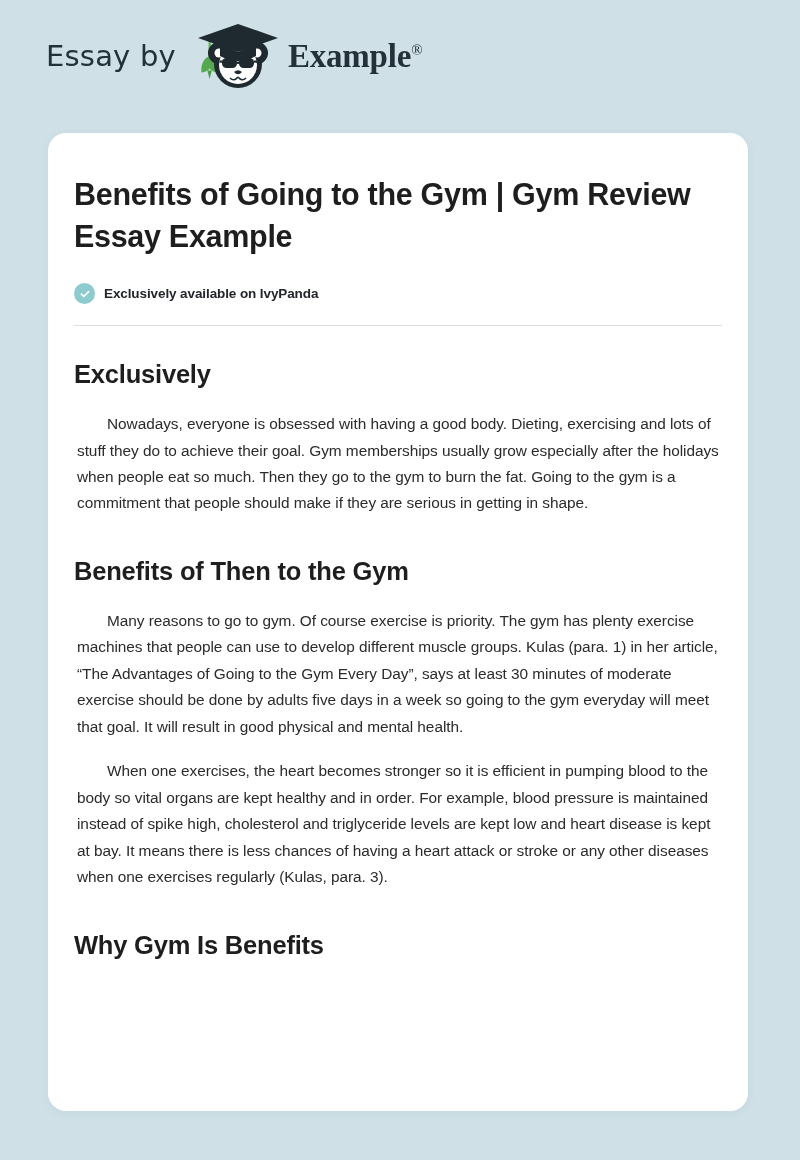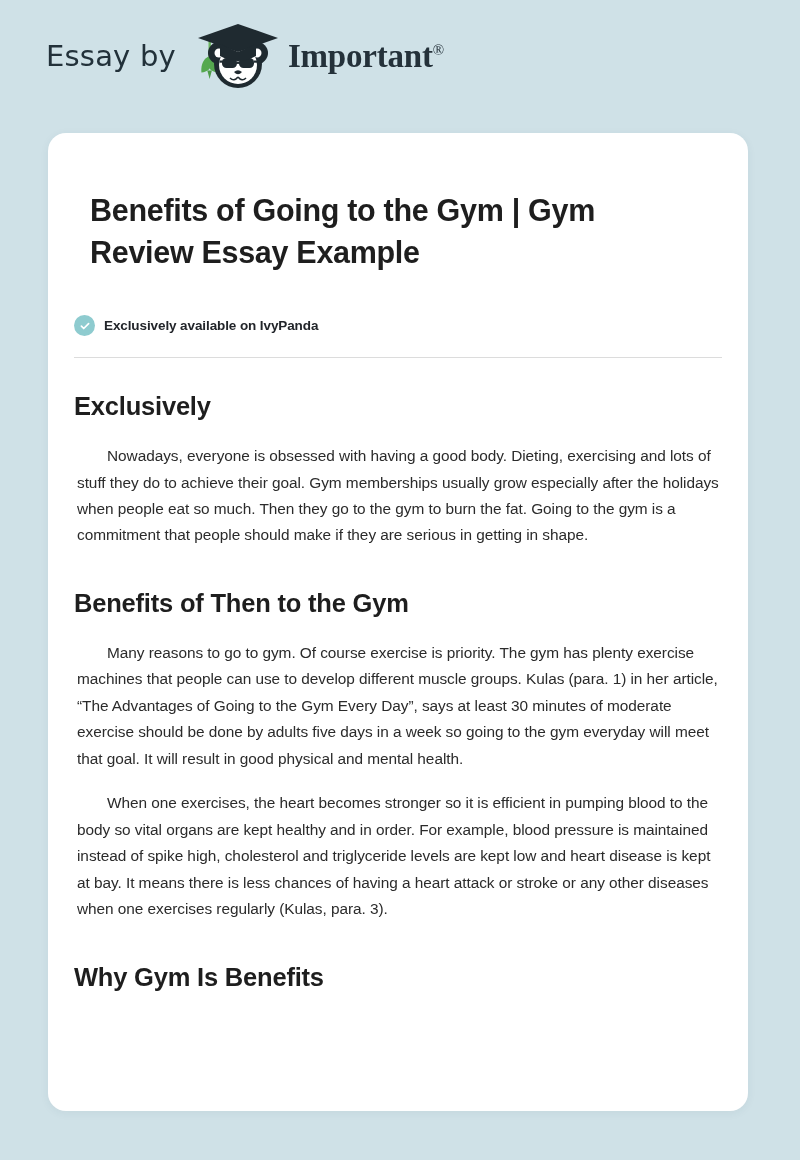--- a/index.html
+++ b/index.html
@@ -75,34 +75,34 @@
     border-radius: 18px;
     box-shadow: 0 2px 10px rgba(40,70,80,0.06);
     overflow: hidden;
     padding: 0 26px;
   }
   .card-inner {
     padding: 0 0 0 0;
   }
 
   .doc-title {
-    margin: 16px;
+    margin: 0;
     padding: 40px 30px 0 0;
     font-size: 30.5px;
     line-height: 1.38;
     font-weight: 700;
     color: #1e1e1e;
     letter-spacing: -0.3px;
   }
 
   .exclusive-row {
     display: flex;
     align-items: center;
     gap: 9px;
-    margin-top: 42px;
+    margin-top: 26px;
   }
   .check-badge {
     width: 21px;
     height: 21px;
     border-radius: 50%;
     background: #8ecbcf;
     display: flex;
     align-items: center;
     justify-content: center;
     flex: 0 0 auto;
@@ -192,21 +192,21 @@
         </g>
 
         <g fill="#1f2a30">
           <path d="M46 4 L86 18 L46 32 L6 18 Z"></path>
           <path d="M28 24 L28 36 q18 10 36 0 L64 24 L46 32 Z"></path>
         </g>
         <rect x="15.6" y="15" width="3" height="5" fill="#1f2a30"></rect>
       </svg>
     </span>
 
-    <span class="wordmark"><span>Important</span><span class="wordmark-reg">®</span></span>
+    <span class="wordmark"><span>Example</span><span class="wordmark-reg">®</span></span>
   </div>
 </header>
 
 <main class="doc-card">
   <div class="card-inner">
 
     <h1 class="doc-title">Benefits of Going to the Gym | Gym Review Essay Example</h1>
 
     <div class="exclusive-row">
       <span class="check-badge">

